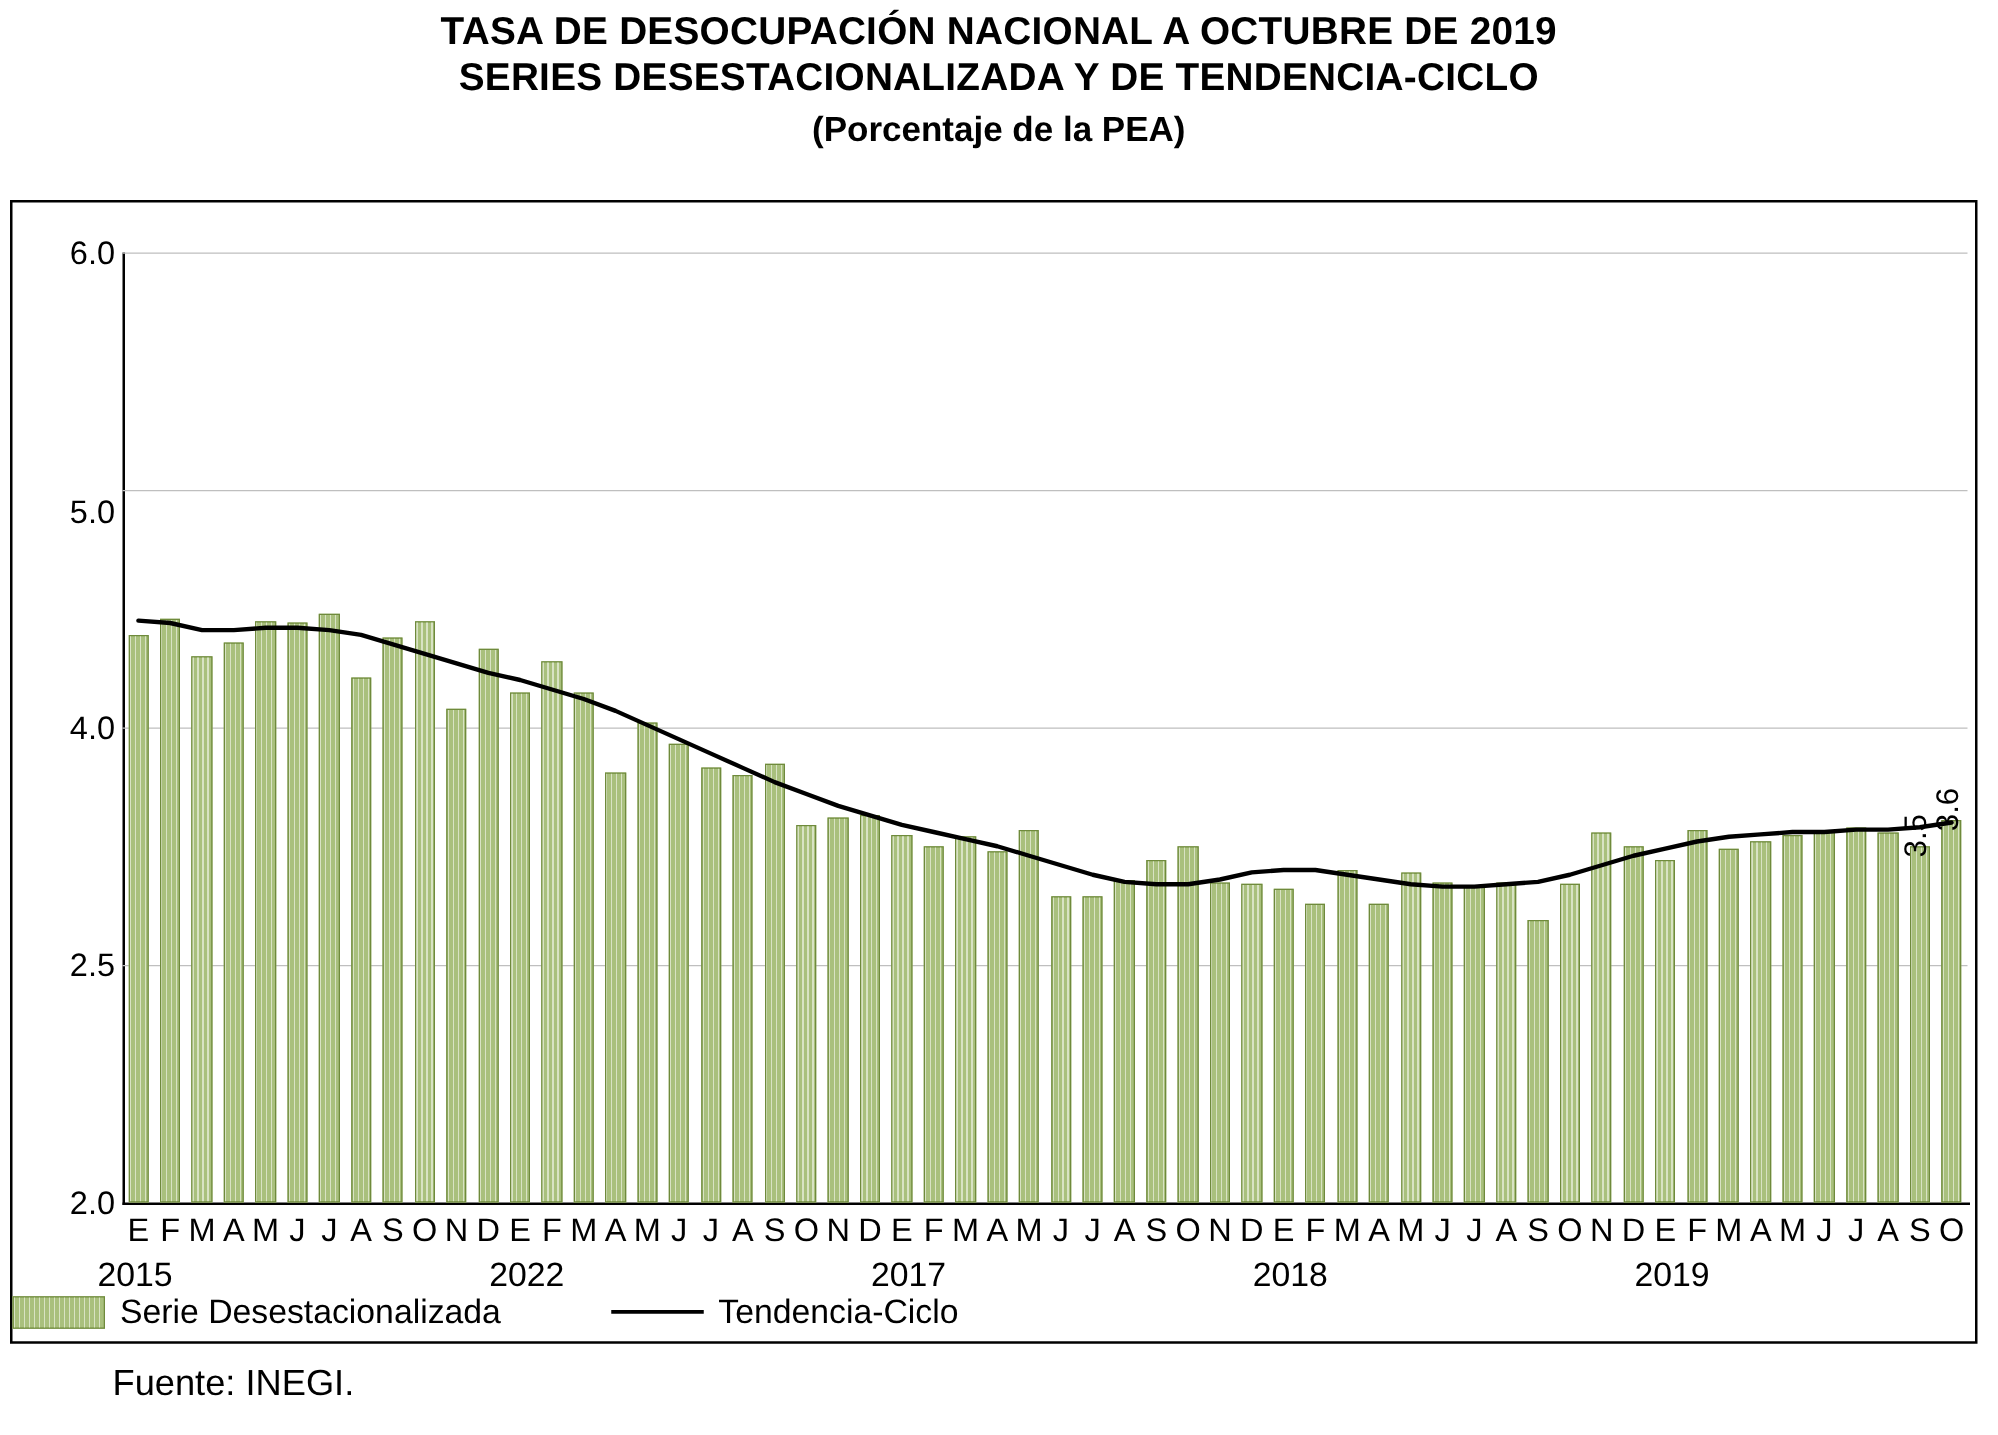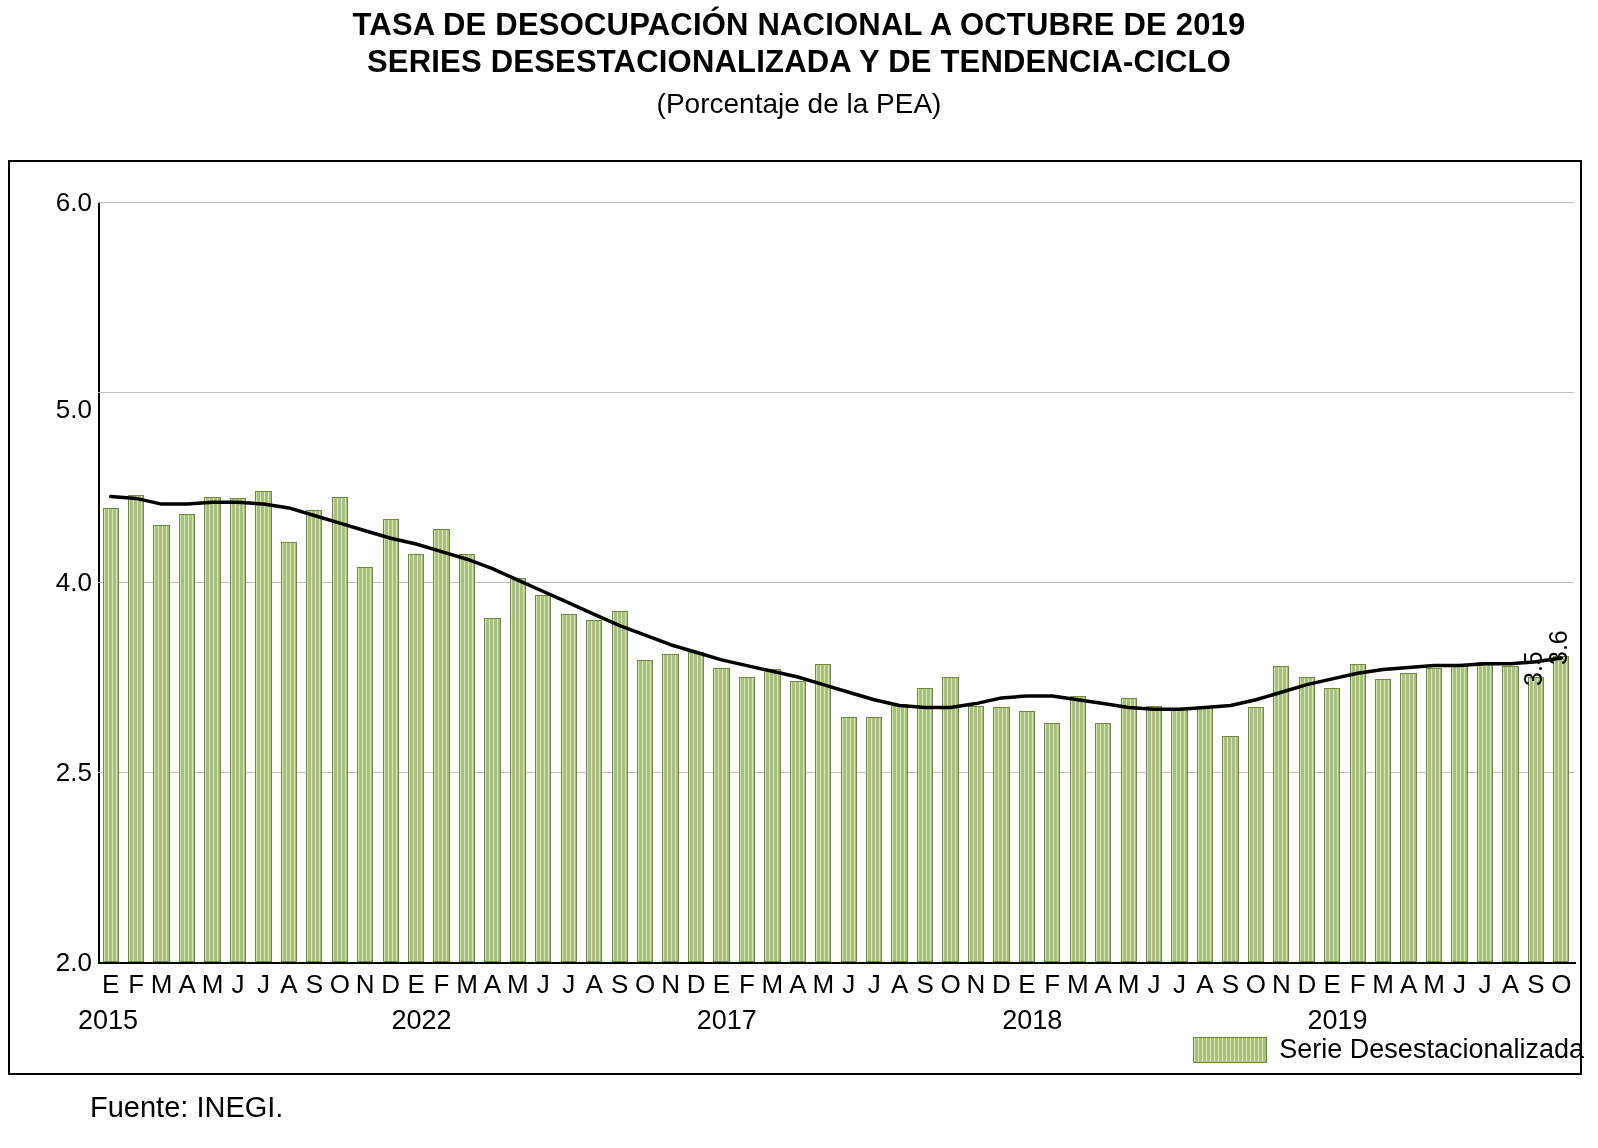--- a/index.html
+++ b/index.html
@@ -30,21 +30,21 @@
   }
   .title-line {
     font-size: 31px;
     font-weight: bold;
     letter-spacing: 0.2px;
     line-height: 37px;
     white-space: nowrap;
   }
   .subtitle {
     font-size: 28px;
-    font-weight: normal;
+    font-weight: bold;
     line-height: 40px;
     margin-top: 4px;
   }
 
   
   .chart-frame {
     position: absolute;
     left: 8px;
     top: 160px;
     width: 1574px;
@@ -161,21 +161,21 @@
     white-space: nowrap;
   }
 
   
   .legend {
     position: absolute;
     left: 0;
     top: 872px;
     width: 1574px;
     display: flex;
-    justify-content: flex-end;
+    justify-content: flex-start;
     align-items: center;
     gap: 88px;
   }
   .legend-item {
     display: flex;
     align-items: center;
     gap: 12px;
     font-size: 27px;
   }
   .legend-swatch-bar {
@@ -484,19 +484,23 @@
         <div class="year-label" style="left: 1297.52px;">2019</div>
       </div>
 
     <div class="legend">
       <div class="legend-item">
         <span class="legend-swatch-bar">
             <span class="bar-stripes"></span>
           </span>
         <span>Serie Desestacionalizada</span>
       </div>
+      <div class="legend-item">
+        <span class="legend-swatch-line"></span>
+        <span>Tendencia-Ciclo</span>
+      </div>
     </div>
 
   </div>
 
   <div class="source">Fuente: INEGI.</div>
 
 </div>
 
 </body></html>

